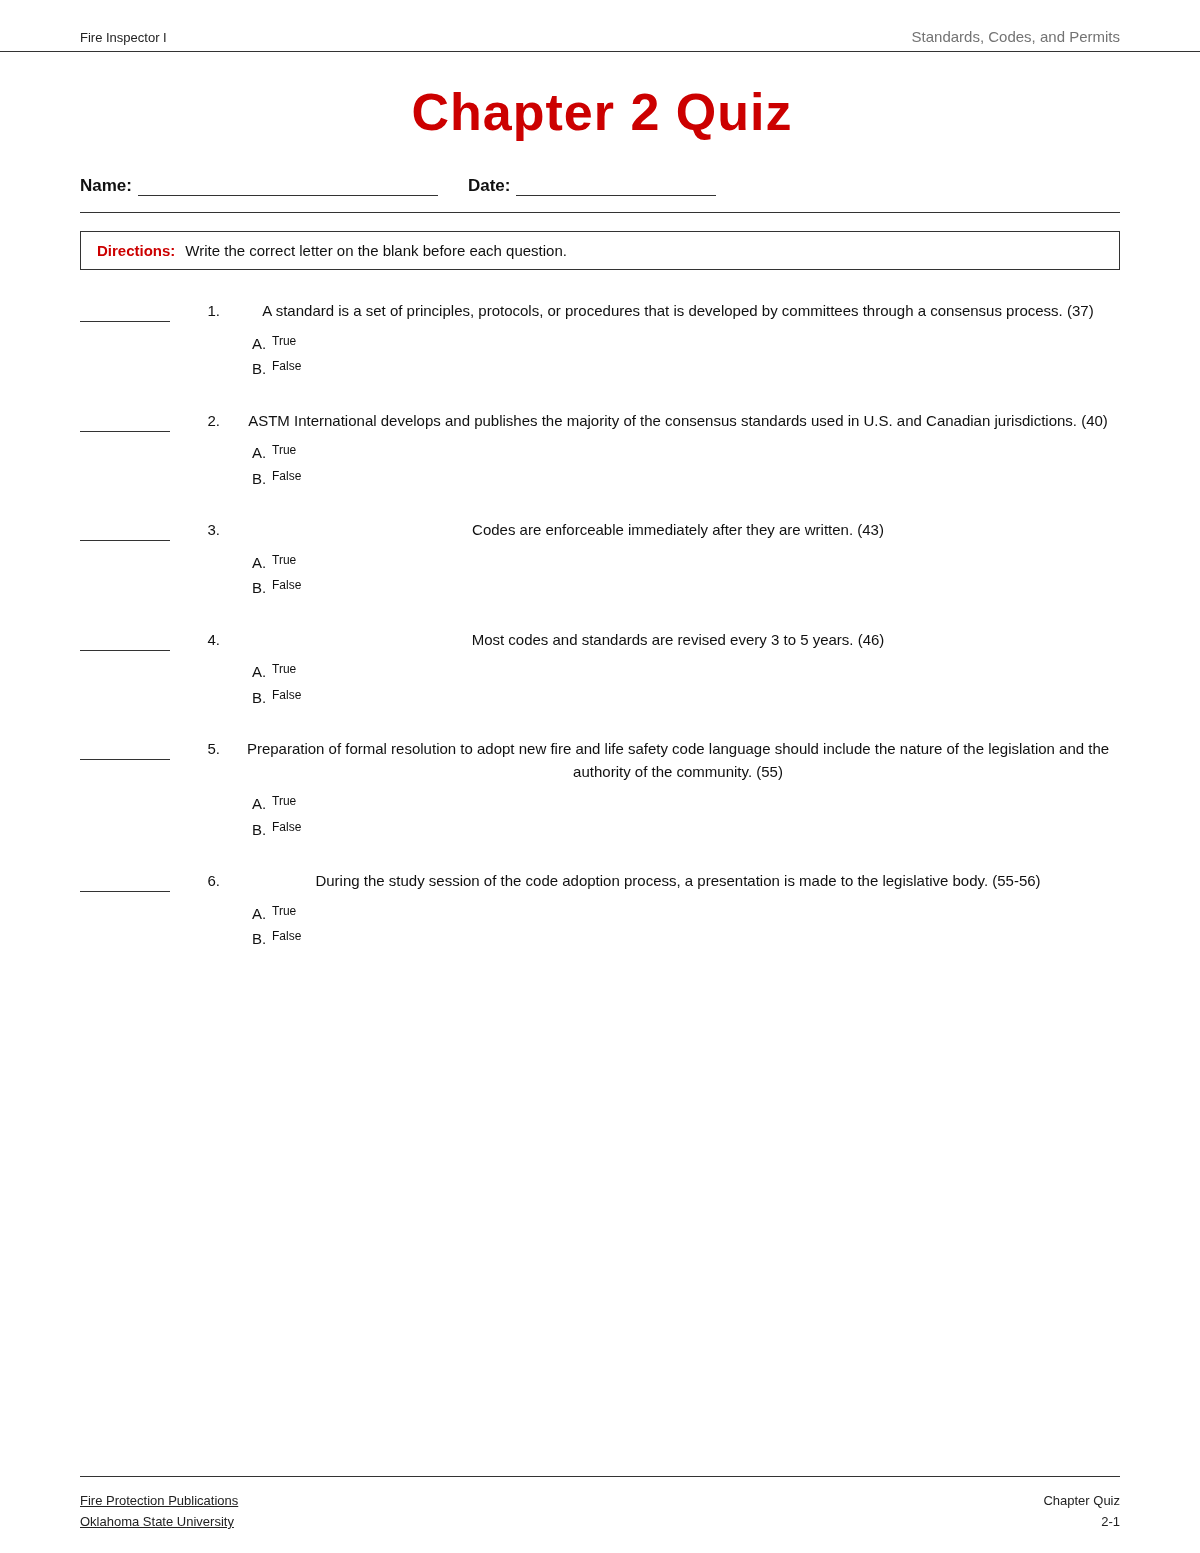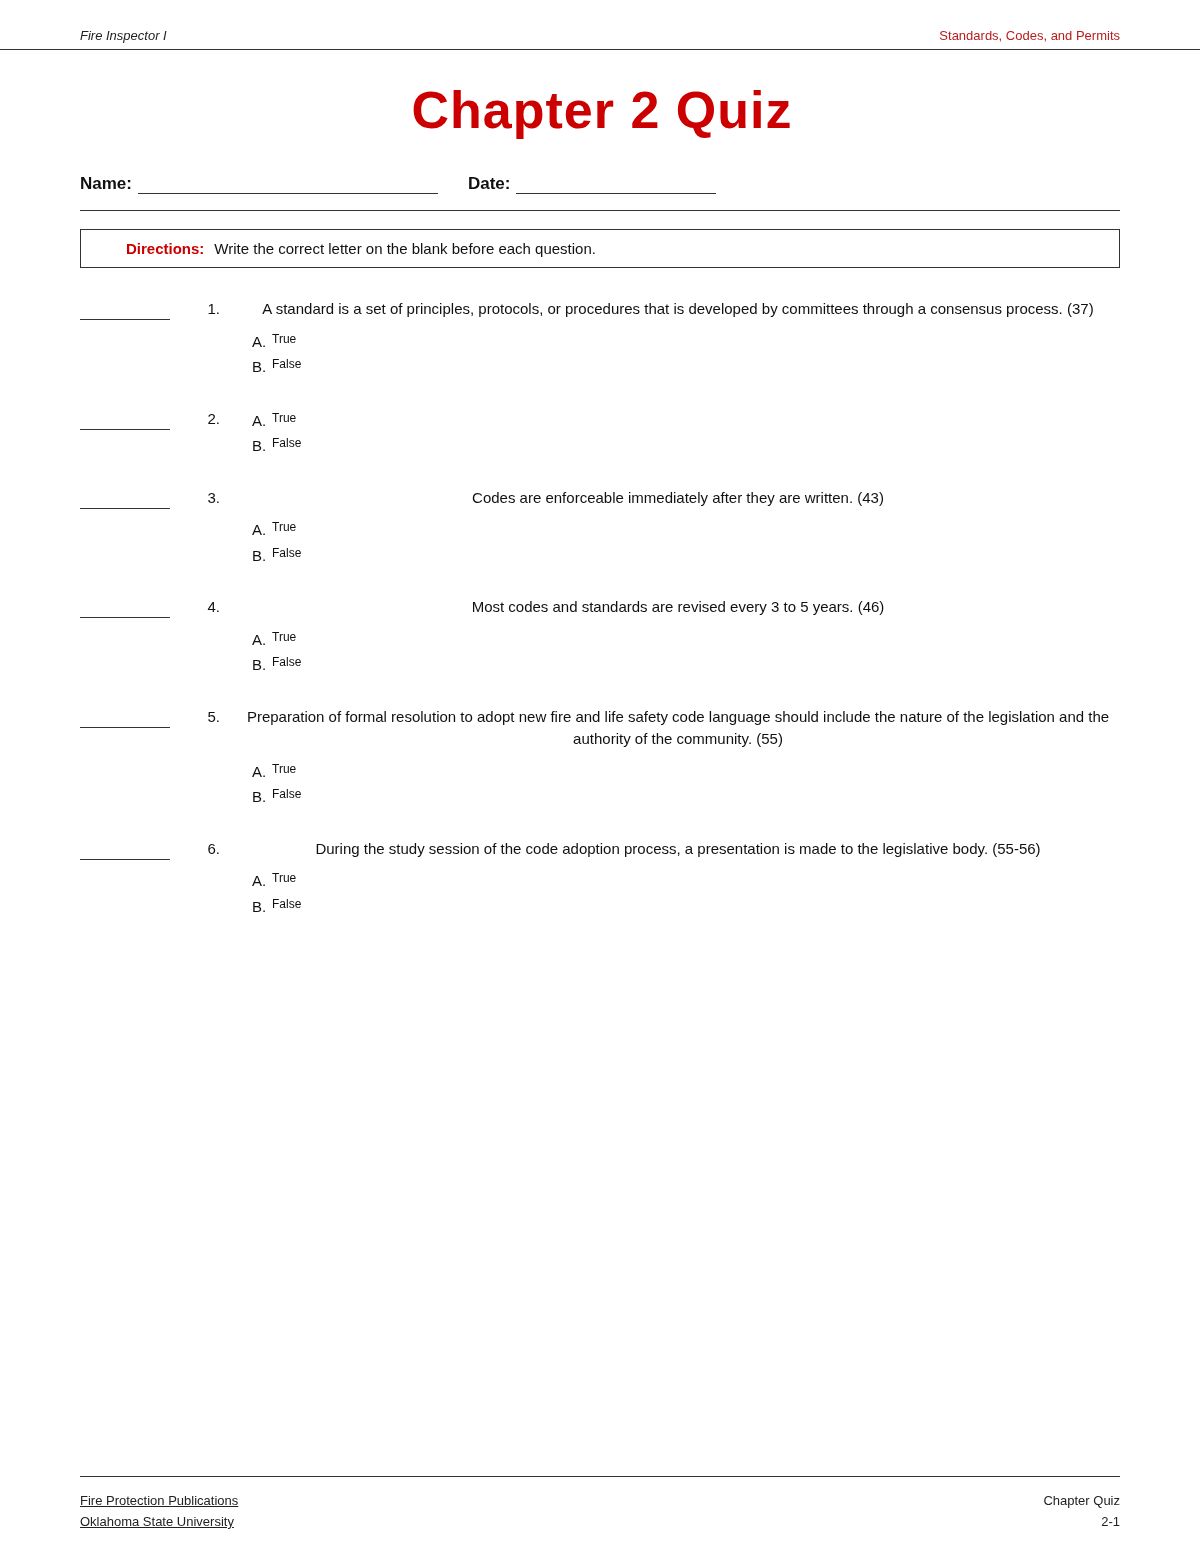--- a/index.html
+++ b/index.html
@@ -32,27 +32,26 @@
       justify-content: space-between;
       align-items: flex-end;
       padding: 28px 80px 6px 80px;
       border-bottom: 1.5px solid #333;
     }
 
     .header-left {
       font-size: 13px;
       font-family: Arial, sans-serif;
       color: #222;
-      font-style: italic;
     }
 
     .header-right {
-      font-size: 13px;
-      font-family: Arial, sans-serif;
-      color: #b91c1c;
+      font-size: 15px;
+      font-family: Arial, sans-serif;
+      color: #737373;
     }
 
     
     .title-section {
       text-align: center;
       padding: 30px 76px 10px 80px;
     }
 
     .main-title {
       font-size: 52px;
@@ -118,21 +117,20 @@
       align-items: center;
     }
 
     .directions-label {
       font-size: 15px;
       font-weight: bold;
       color: #cc0000;
       font-family: Arial, sans-serif;
       margin-right: 10px;
       white-space: nowrap;
-      margin-left: 29px;
     }
 
     .directions-text {
       font-size: 15px;
       font-family: Arial, sans-serif;
       color: #111;
     }
 
     
     .questions-section {
@@ -276,20 +274,21 @@
                 <span class="option-letter">B.</span>
                 <span class="option-text">False</span>
               </div>
             </div>
           </div>
         </div>
         <div class="question-item">
           <span class="answer-blank"></span>
           <span class="question-number">2.</span>
           <div class="question-content">
+            <p class="question-text">ASTM International develops and publishes the majority of the consensus standards used in U.S. and Canadian jurisdictions. (40)</p>
             <div class="answer-options">
               <div class="answer-option">
                 <span class="option-letter">A.</span>
                 <span class="option-text">True</span>
               </div>
               <div class="answer-option">
                 <span class="option-letter">B.</span>
                 <span class="option-text">False</span>
               </div>
             </div>

